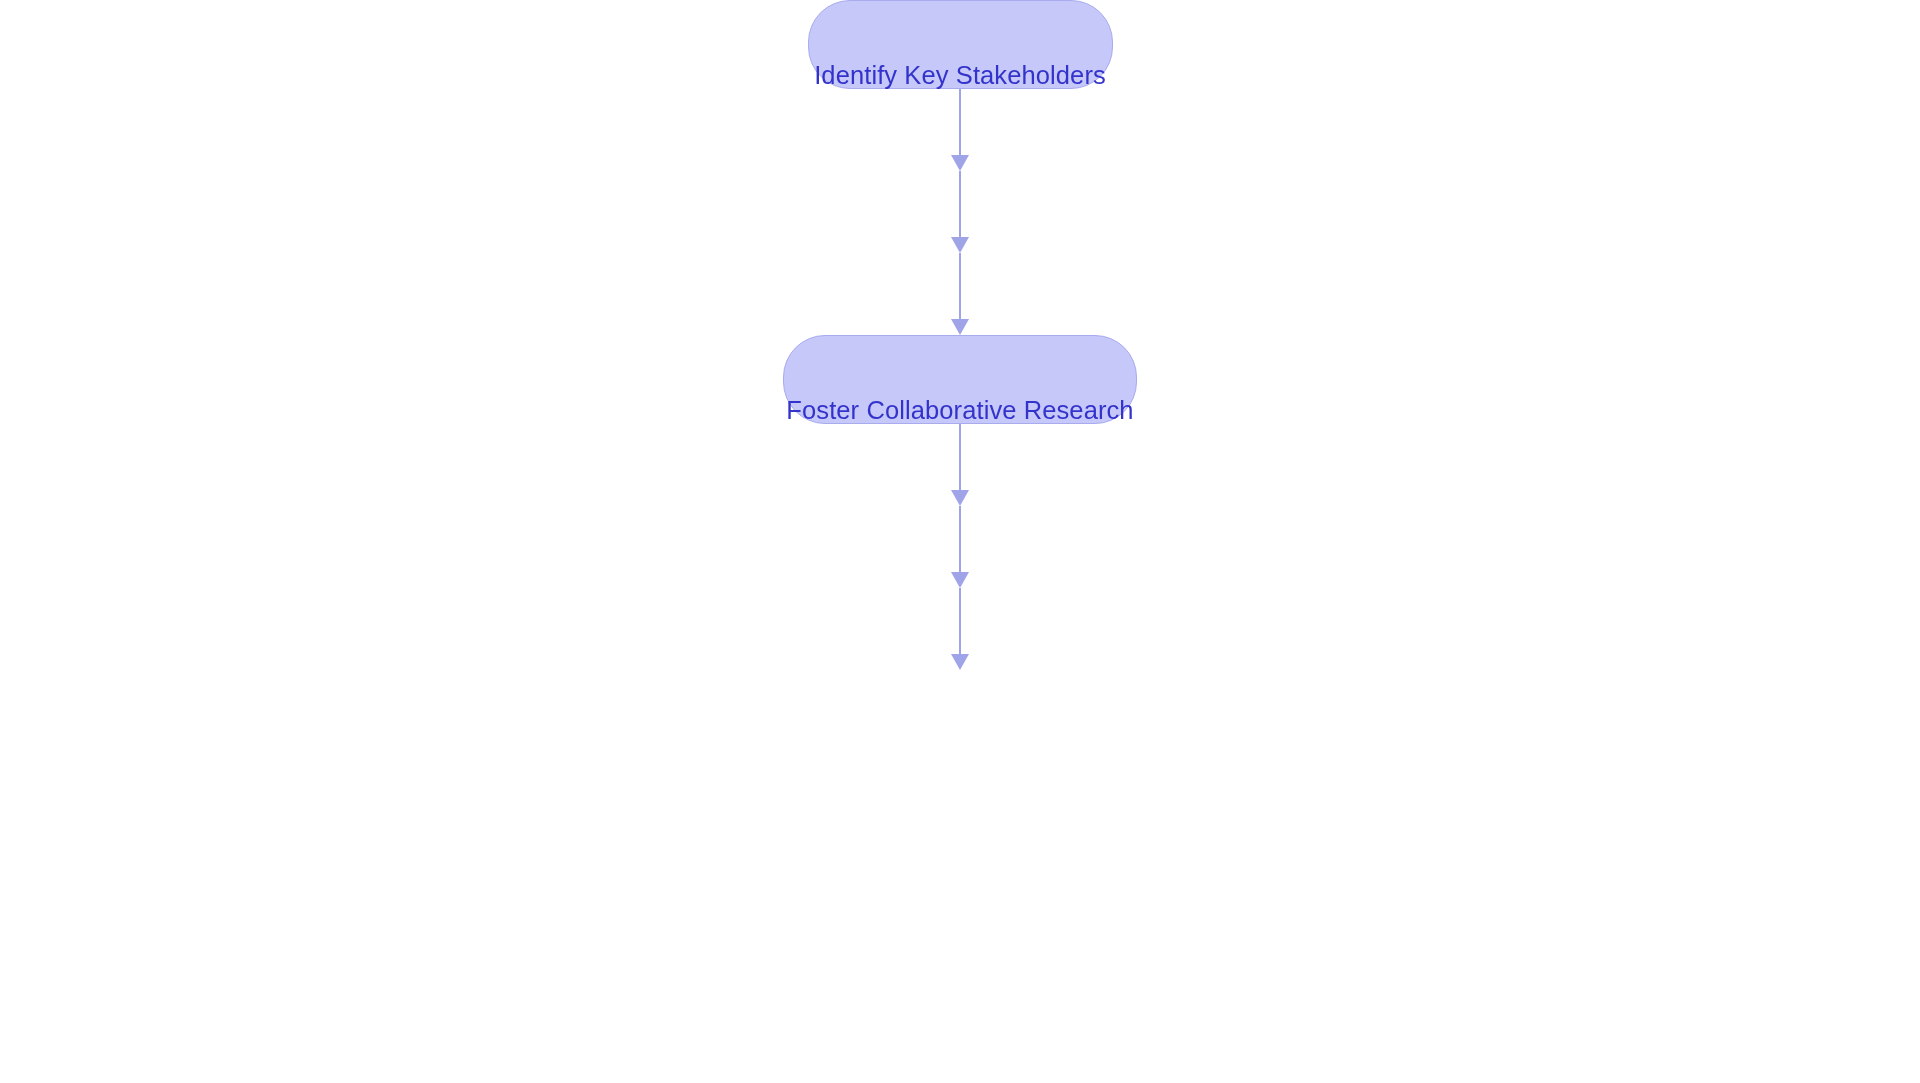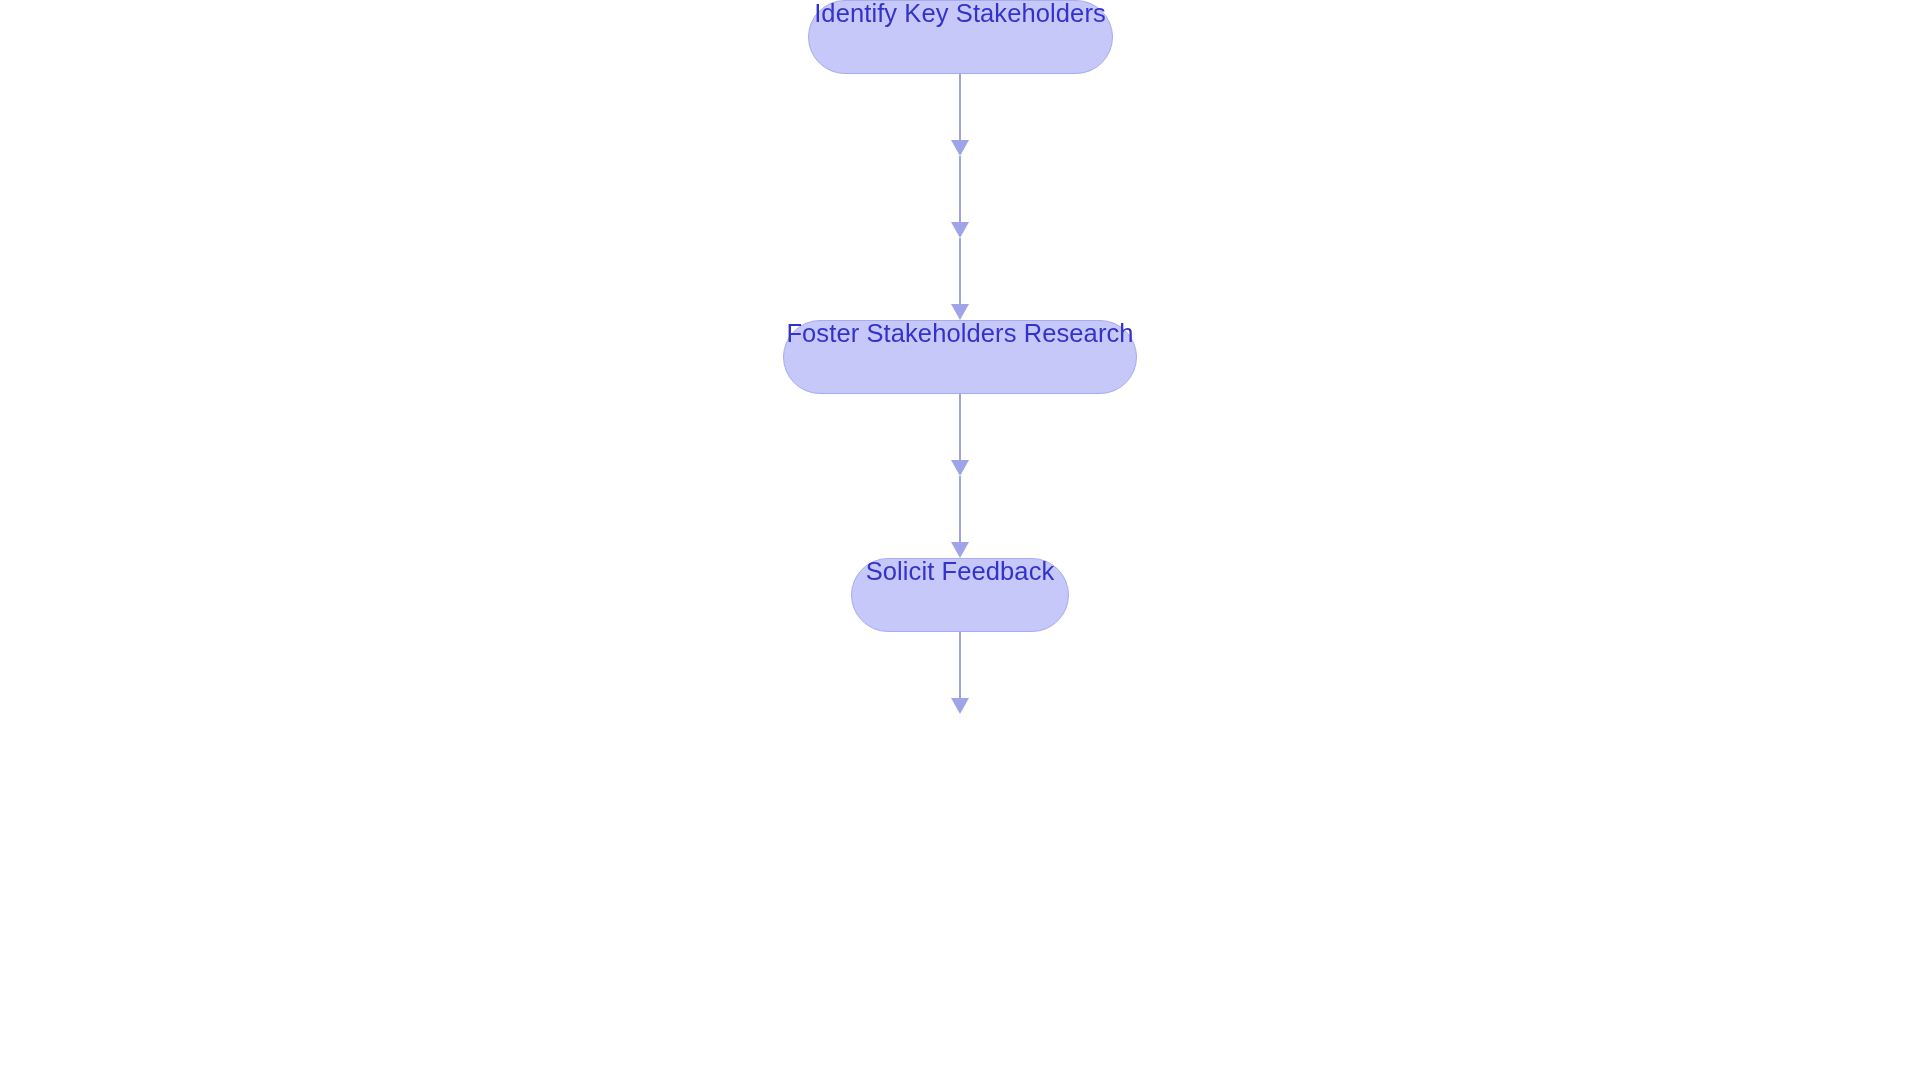--- a/index.html
+++ b/index.html
@@ -28,26 +28,26 @@
     width: 1920px;
     height: 1083px;
     display: flex;
     flex-direction: column;
     align-items: center;
     justify-content: flex-start;
   }
 
   .flow-node {
     box-sizing: border-box;
-    height: 74px;
+    height: 89px;
     border-radius: 42px;
     background: #c5c8f8;
     border: 1.4px solid #a8abee;
     display: flex;
-    align-items: flex-start;
+    align-items: flex-end;
     justify-content: center;
     flex: 0 0 auto;
   }
 
   .flow-node-label {
     color: #3333cc;
     font-size: 25.5px;
     font-weight: 400;
     letter-spacing: 0.1px;
     line-height: 1;
@@ -110,37 +110,34 @@
       <div class="connector-head"></div>
     </div>
 
 
     <div class="flow-connector">
       <div class="connector-line"></div>
       <div class="connector-head"></div>
     </div>
 
     <div class="flow-node w-3">
-      <span class="flow-node-label">Foster Stakeholders Research</span>
+      <span class="flow-node-label">Foster Collaborative Research</span>
     </div>
 
     <div class="flow-connector">
       <div class="connector-line"></div>
       <div class="connector-head"></div>
     </div>
 
 
     <div class="flow-connector">
       <div class="connector-line"></div>
       <div class="connector-head"></div>
     </div>
 
-    <div class="flow-node w-5">
-      <span class="flow-node-label">Solicit Feedback</span>
-    </div>
 
     <div class="flow-connector">
       <div class="connector-line"></div>
       <div class="connector-head"></div>
     </div>
 
 
   </div>
 </div>
 

